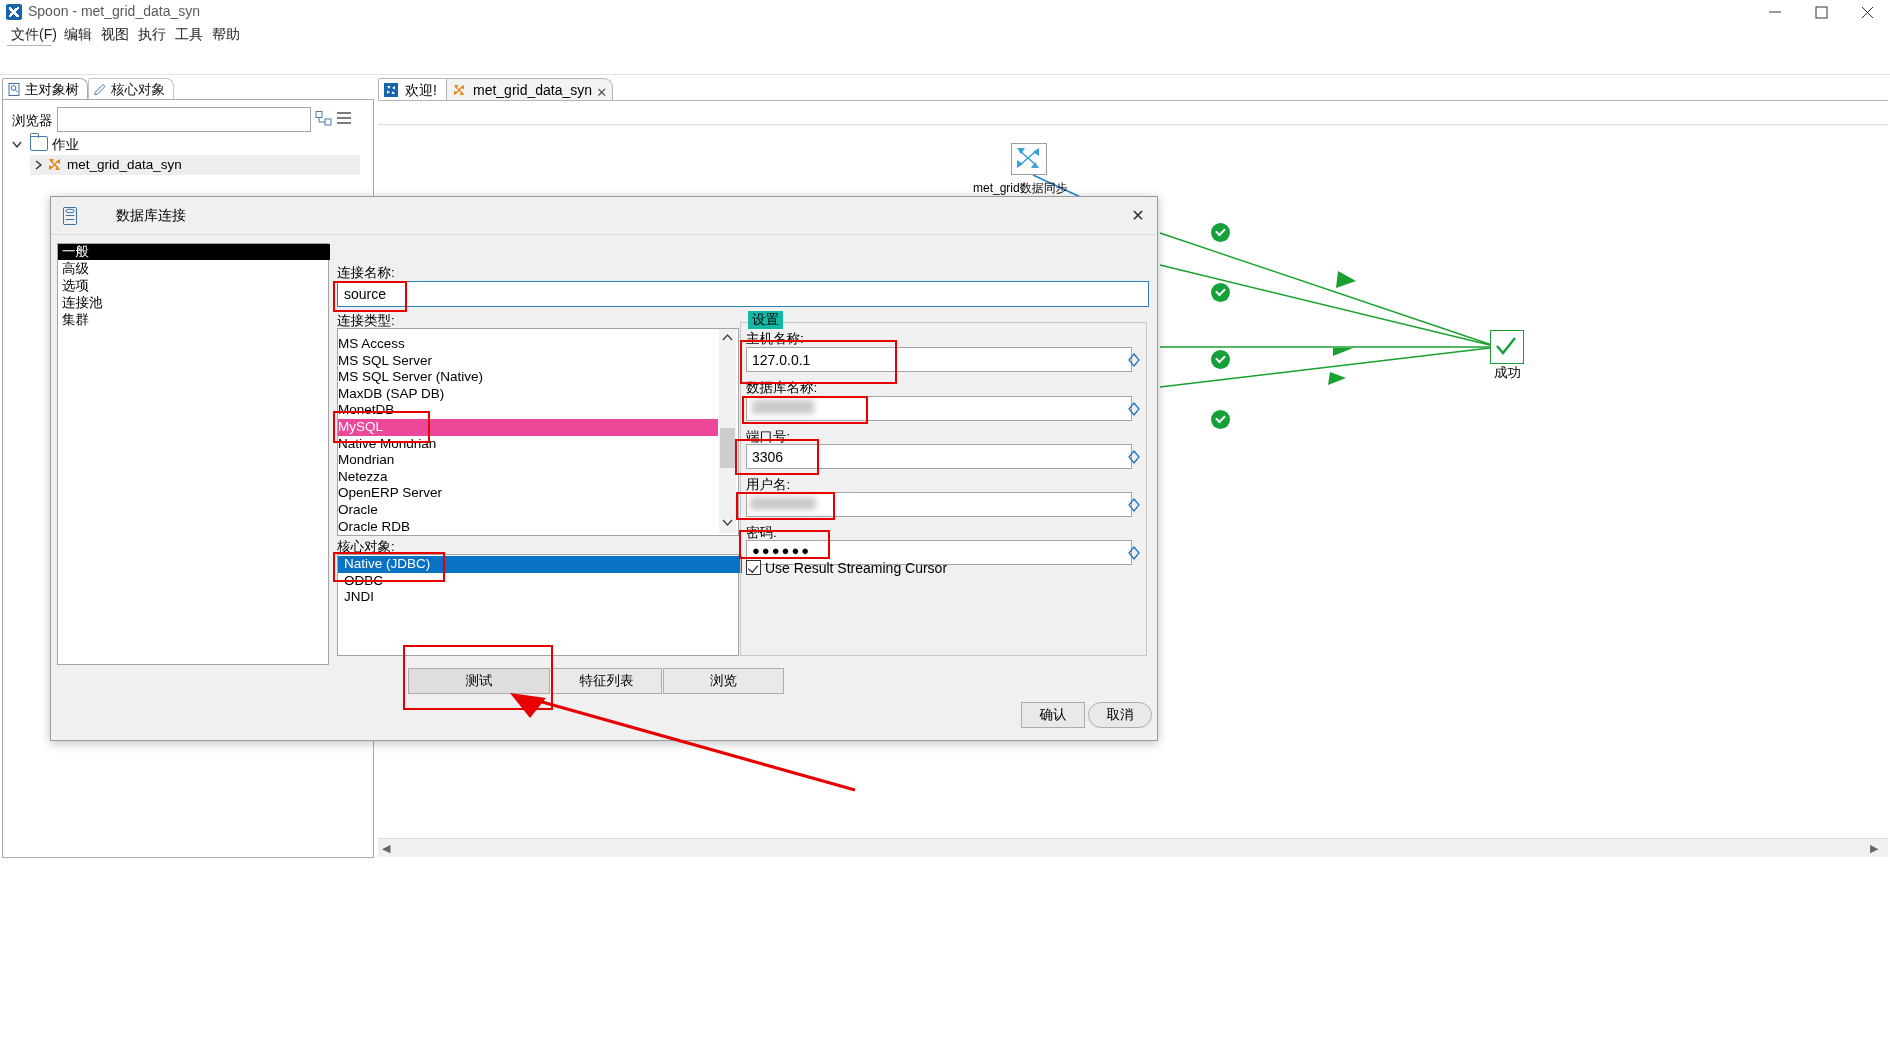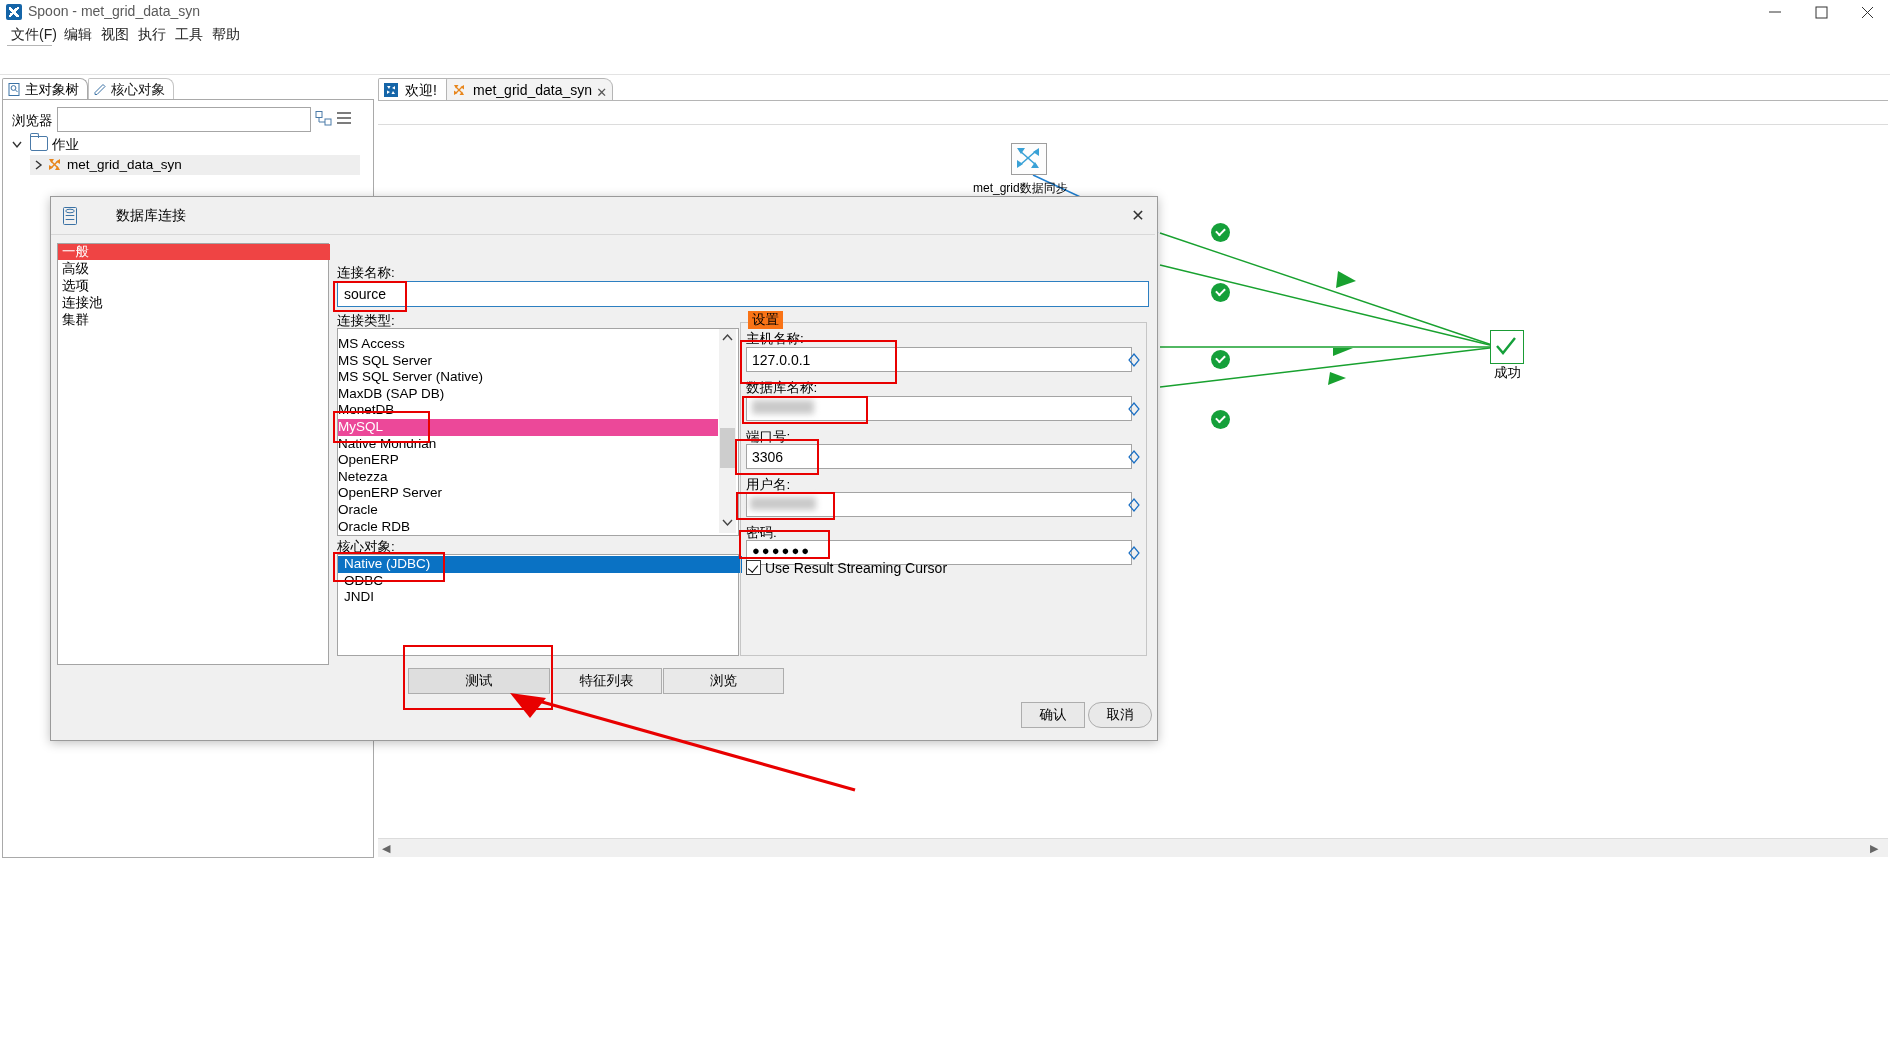--- a/index.html
+++ b/index.html
@@ -89,42 +89,42 @@
   
   #dialog{left:50px;top:196px;width:1106px;height:543px;background:#f0f0f0;border:1px solid #9a9a9a;
           box-shadow:0 2px 10px rgba(0,0,0,.25);}
   #dlg-title-ico{left:63px;top:207px;width:14px;height:17px;}
   #dlg-title{left:84px;top:207px;font-size:14px;color:#000;margin-left:32px;}
   #dlg-close{left:1128px;top:206px;width:20px;height:20px;text-align:center;font-size:16px;color:#333;line-height:19px;}
   #dlg-head-line{left:51px;top:234px;width:1104px;height:1px;background:#d8d8d8;}
 
   #cat-list{left:57px;top:243px;width:270px;height:420px;border:1px solid #a4a4a4;background:#fff;}
   .cat{left:58px;width:268px;height:16px;font-size:13.5px;padding-left:4px;line-height:16px;}
-  .cat.sel{background:#ef4444;color:#fff;}
+  .cat.sel{background:#000000;color:#fff;}
 
   #conn-name-label{left:337px;top:264px;font-size:13.5px;}
   #conn-name-input{left:337px;top:281px;width:810px;height:24px;border:1px solid #2d7fc1;background:#fff;}
   #conn-name-val{left:344px;top:286px;font-size:14px;}
 
   #conn-type-label{left:337px;top:312px;font-size:13.5px;}
   #type-list{left:337px;top:328px;width:400px;height:206px;border:1px solid #a4a4a4;background:#fff;overflow:hidden;}
   .tli{left:338px;width:378px;height:16.6px;font-size:13.5px;line-height:16px;}
   .tli.sel{background:#ec4899;color:#fff;width:380px;}
   #type-scroll{left:719px;top:329px;width:17px;height:204px;background:#f1f1f1;}
   #type-thumb{left:720px;top:428px;width:15px;height:40px;background:#cdcdcd;}
   .sc-up{left:722px;top:334px;}
   .sc-dn{left:722px;top:518px;}
 
   #access-label{left:337px;top:538px;font-size:13.5px;}
   #access-list{left:337px;top:554px;width:400px;height:100px;border:1px solid #a4a4a4;background:#fff;}
   .ali{left:338px;width:398px;height:16.6px;font-size:13.5px;padding-left:6px;line-height:16px;}
   .ali.sel{background:#0a72c4;color:#fff;}
 
   #settings-group{left:740px;top:322px;width:405px;height:332px;border:1px solid #c6c6c6;background:transparent;}
-  #settings-legend{left:748px;top:311px;background:#f97316;padding:0 4px;font-size:13.5px;}
+  #settings-legend{left:748px;top:311px;background:#14b8a6;padding:0 4px;font-size:13.5px;}
   .fl{left:746px;font-size:13.5px;}
   .fi{left:746px;width:384px;height:23px;border:1px solid #a4a4a4;background:#fff;}
   .fv{left:752px;font-size:14px;}
   .var-ico{left:1128px;width:12px;height:14px;color:#1a6fc4;font-size:13px;}
 
   .blurred{position:absolute;background:#c9c9c9;filter:blur(3px);border-radius:1px;}
 
   #chk-stream{left:746px;top:560px;width:13px;height:13px;border:1px solid #333;background:#fff;}
   #chk-stream:after{content:"";position:absolute;left:3px;top:2px;width:5px;height:8px;border-right:1.6px solid #111;border-bottom:1.6px solid #111;transform:rotate(40deg);}
   #chk-stream-label{left:765px;top:560px;font-size:14px;}
@@ -454,21 +454,21 @@
 
 <div class="abs" id="conn-type-label">连接类型:</div>
 <div class="abs" id="type-list"></div>
 <div class="abs tli" style="top:336px">MS Access</div>
 <div class="abs tli" style="top:352.6px">MS SQL Server</div>
 <div class="abs tli" style="top:369.2px">MS SQL Server (Native)</div>
 <div class="abs tli" style="top:385.8px">MaxDB (SAP DB)</div>
 <div class="abs tli" style="top:402.4px">MonetDB</div>
 <div class="abs tli sel" style="top:419px">MySQL</div>
 <div class="abs tli" style="top:435.6px">Native Mondrian</div>
-<div class="abs tli" style="top:452.2px">OpenERP</div>
+<div class="abs tli" style="top:452.2px">Mondrian</div>
 <div class="abs tli" style="top:468.8px">Netezza</div>
 <div class="abs tli" style="top:485.4px">OpenERP Server</div>
 <div class="abs tli" style="top:502px">Oracle</div>
 <div class="abs tli" style="top:518.6px">Oracle RDB</div>
 
 <div class="abs" id="type-scroll"></div>
 <div class="abs" id="type-thumb"></div>
 <div class="abs sc-up">
   <svg width="11" height="8">
       <polyline points="1,6 5.5,1 10,6" fill="none" stroke="#444" stroke-width="1.4"></polyline>

